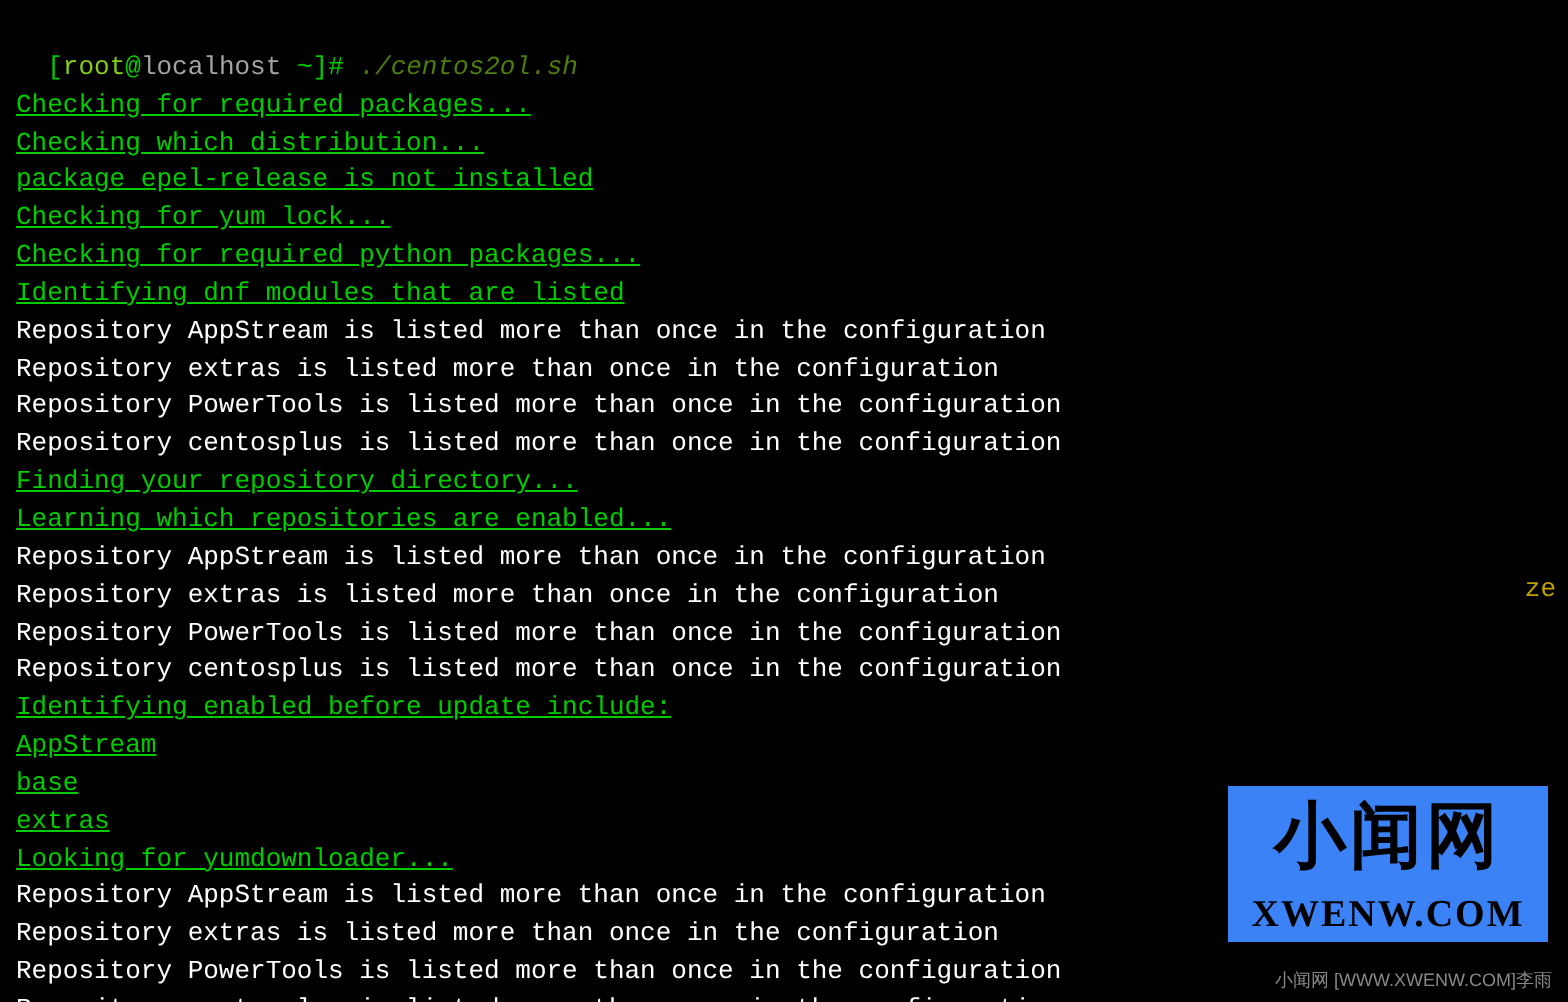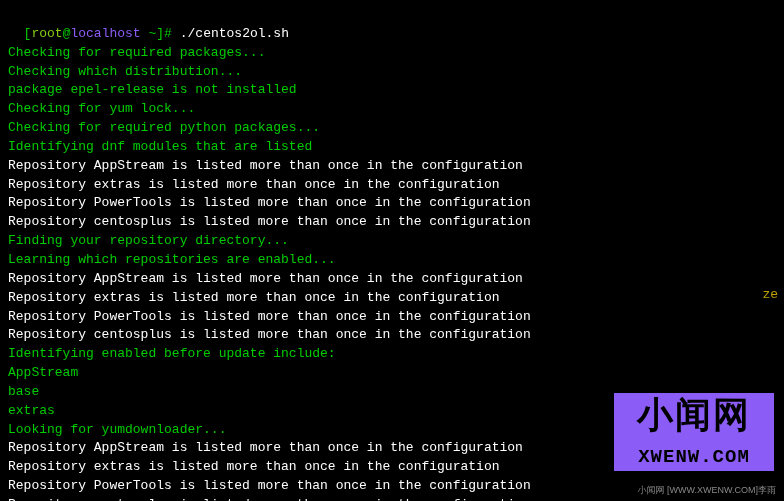--- a/index.html
+++ b/index.html
@@ -12,37 +12,37 @@
       padding: 6px 8px;
       width: 784px;
       height: 501px;
       overflow: hidden;
       position: relative;
     }
     .prompt-line { white-space: pre; }
     .prompt-bracket { color: #00cc00; }
     .prompt-user { color: #84cc16; }
     .prompt-at { color: #00cc00; }
-    .prompt-host { color: #8b5cf6; }
+    .prompt-host { color: #a3a3a3; }
     .prompt-path { color: #00cc00; }
     .prompt-hash { color: #00cc00; }
-    .prompt-cmd { color: #ffffff; }
-    .out { color: #00cc00; white-space: pre; }
+    .prompt-cmd { color: #4d7c0f; font-style: italic; }
+    .out { color: #00cc00; white-space: pre; text-decoration: underline; }
     .warn { color: #ffffff; white-space: pre; }
     .watermark {
       position: absolute;
       right: 8px;
       bottom: 28px;
       width: 164px;
       height: 82px;
-      background: #8b5cf6;
+      background: #3b82f6;
       border: 2px solid #000;
       box-shadow: 4px 4px 0 rgba(0,0,0,0.5);
       color: #000;
-      font-family: Liberation Mono, monospace;
+      font-family: Liberation Serif, serif;
       text-align: center;
       padding-top: 2px;
       z-index: 10;
     }
     .watermark .big {
       font-size: 36px;
       font-weight: bold;
       letter-spacing: 2px;
       line-height: 1.3;
     }

